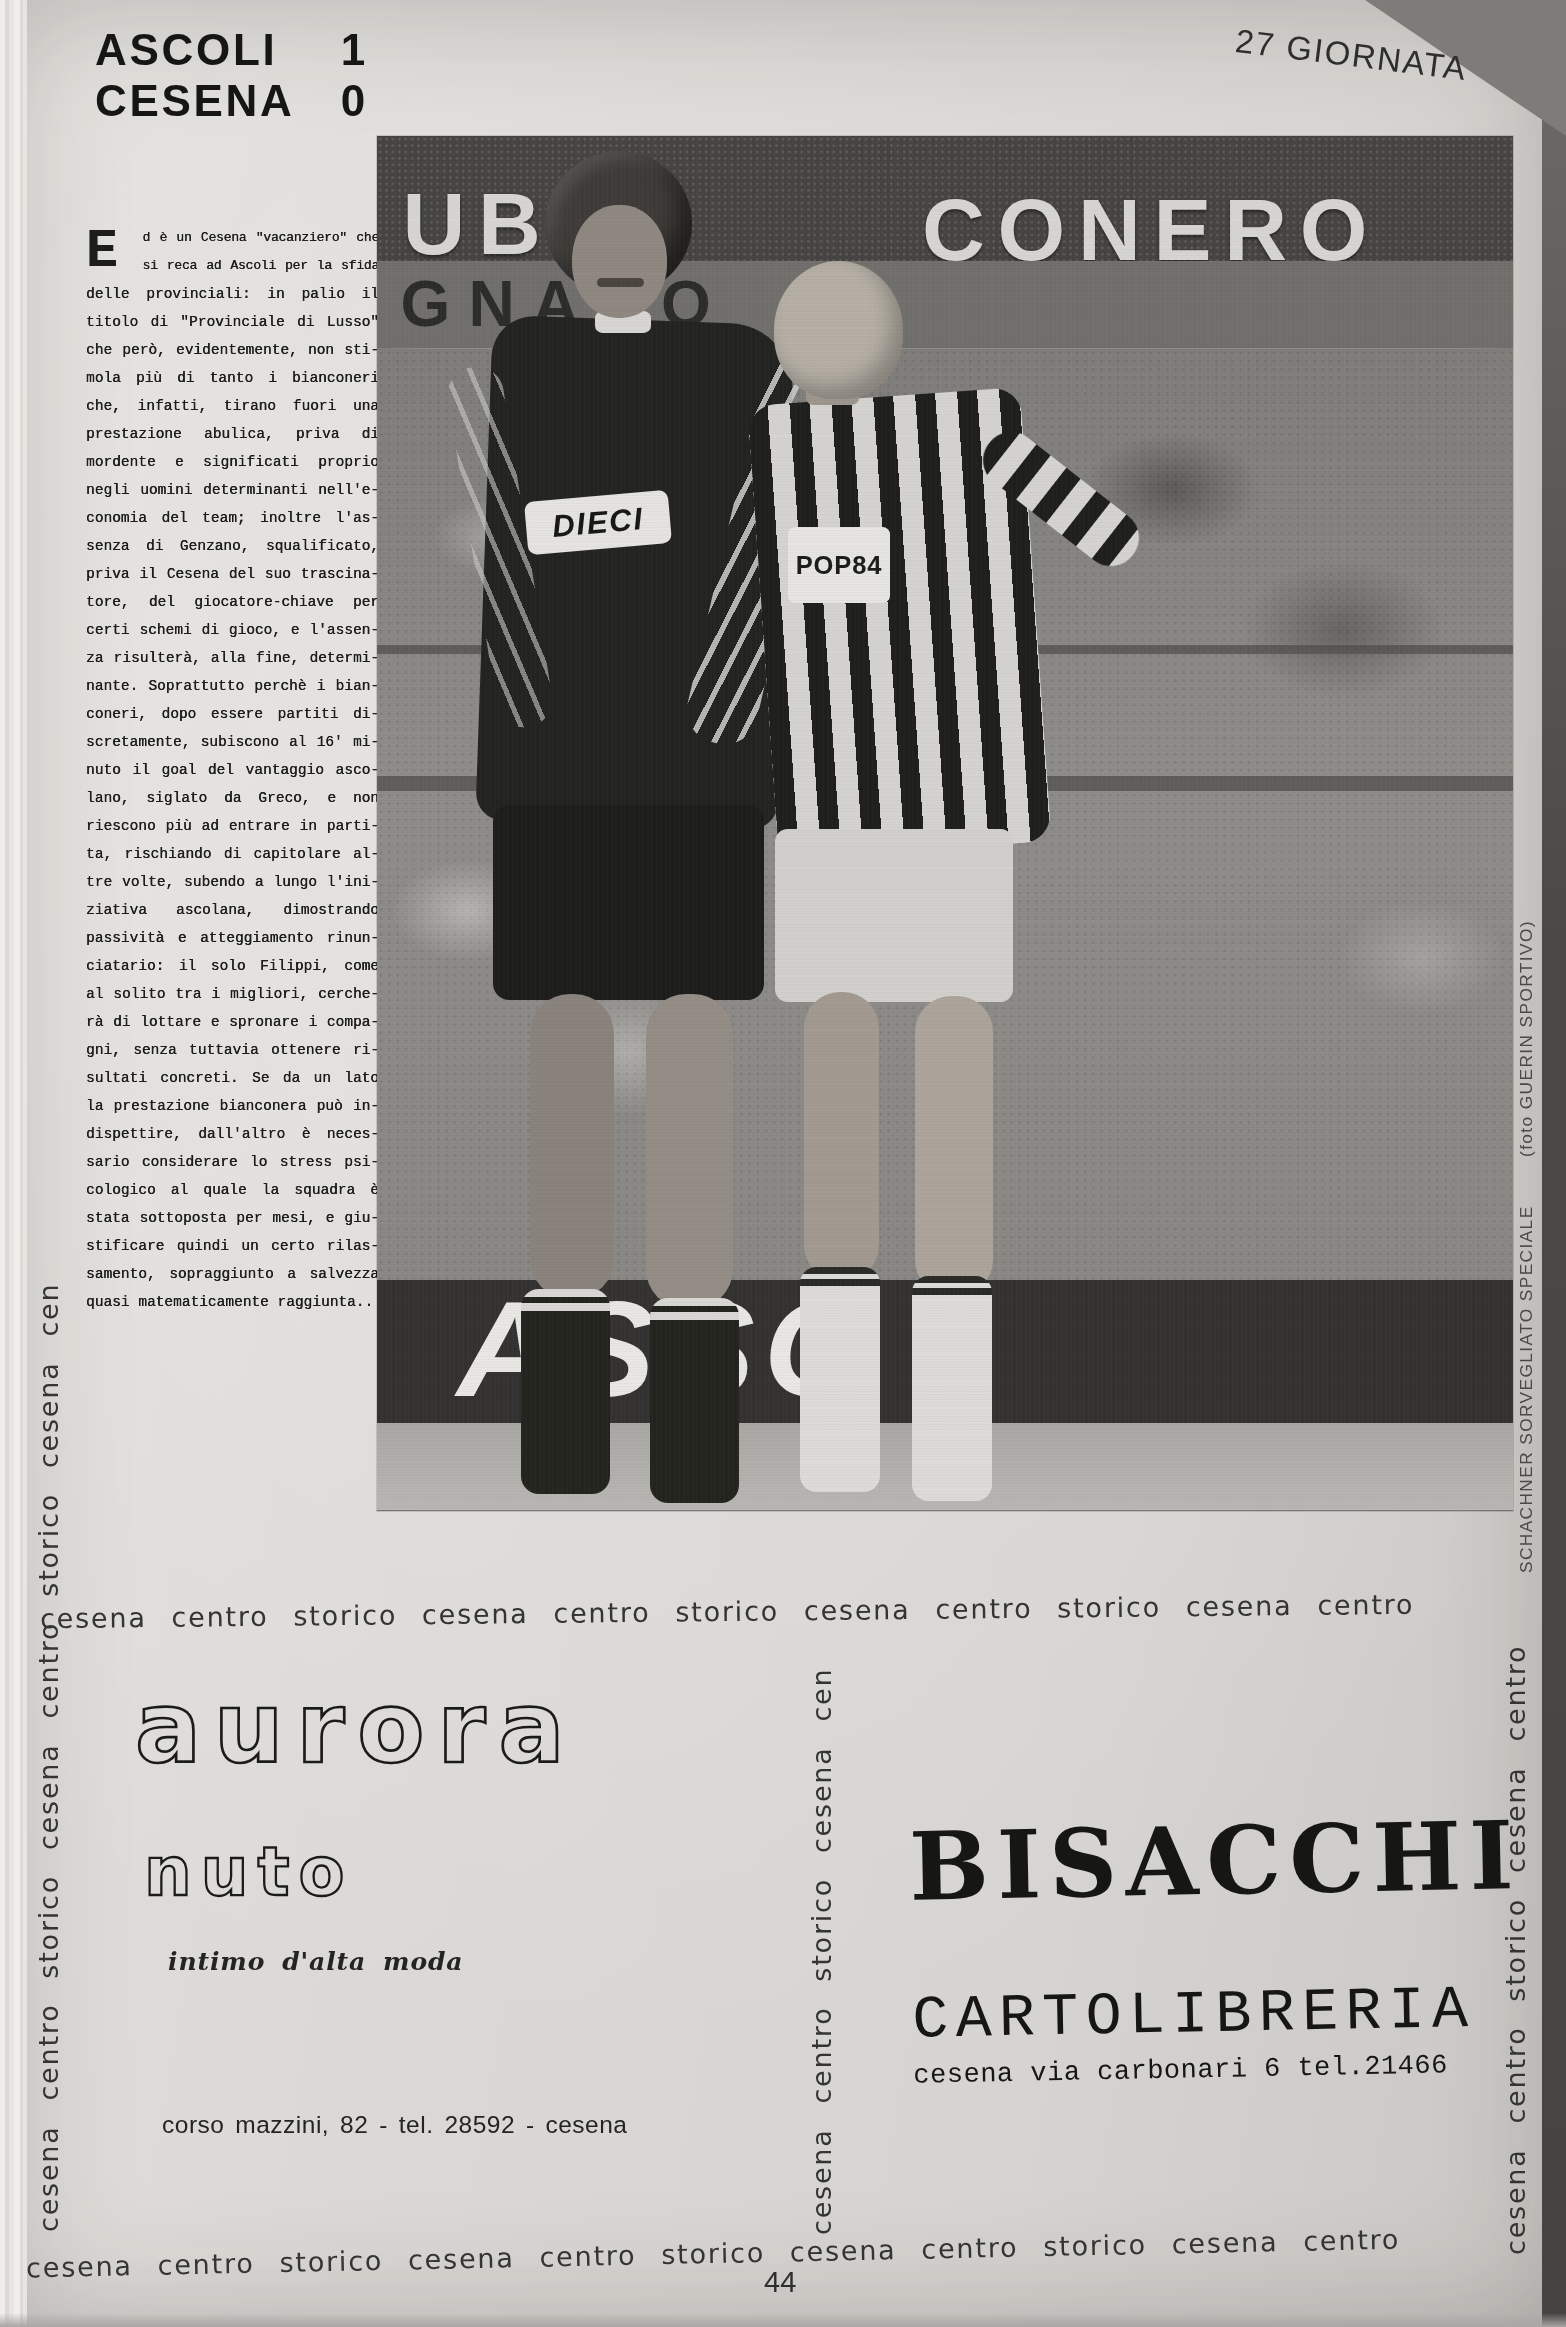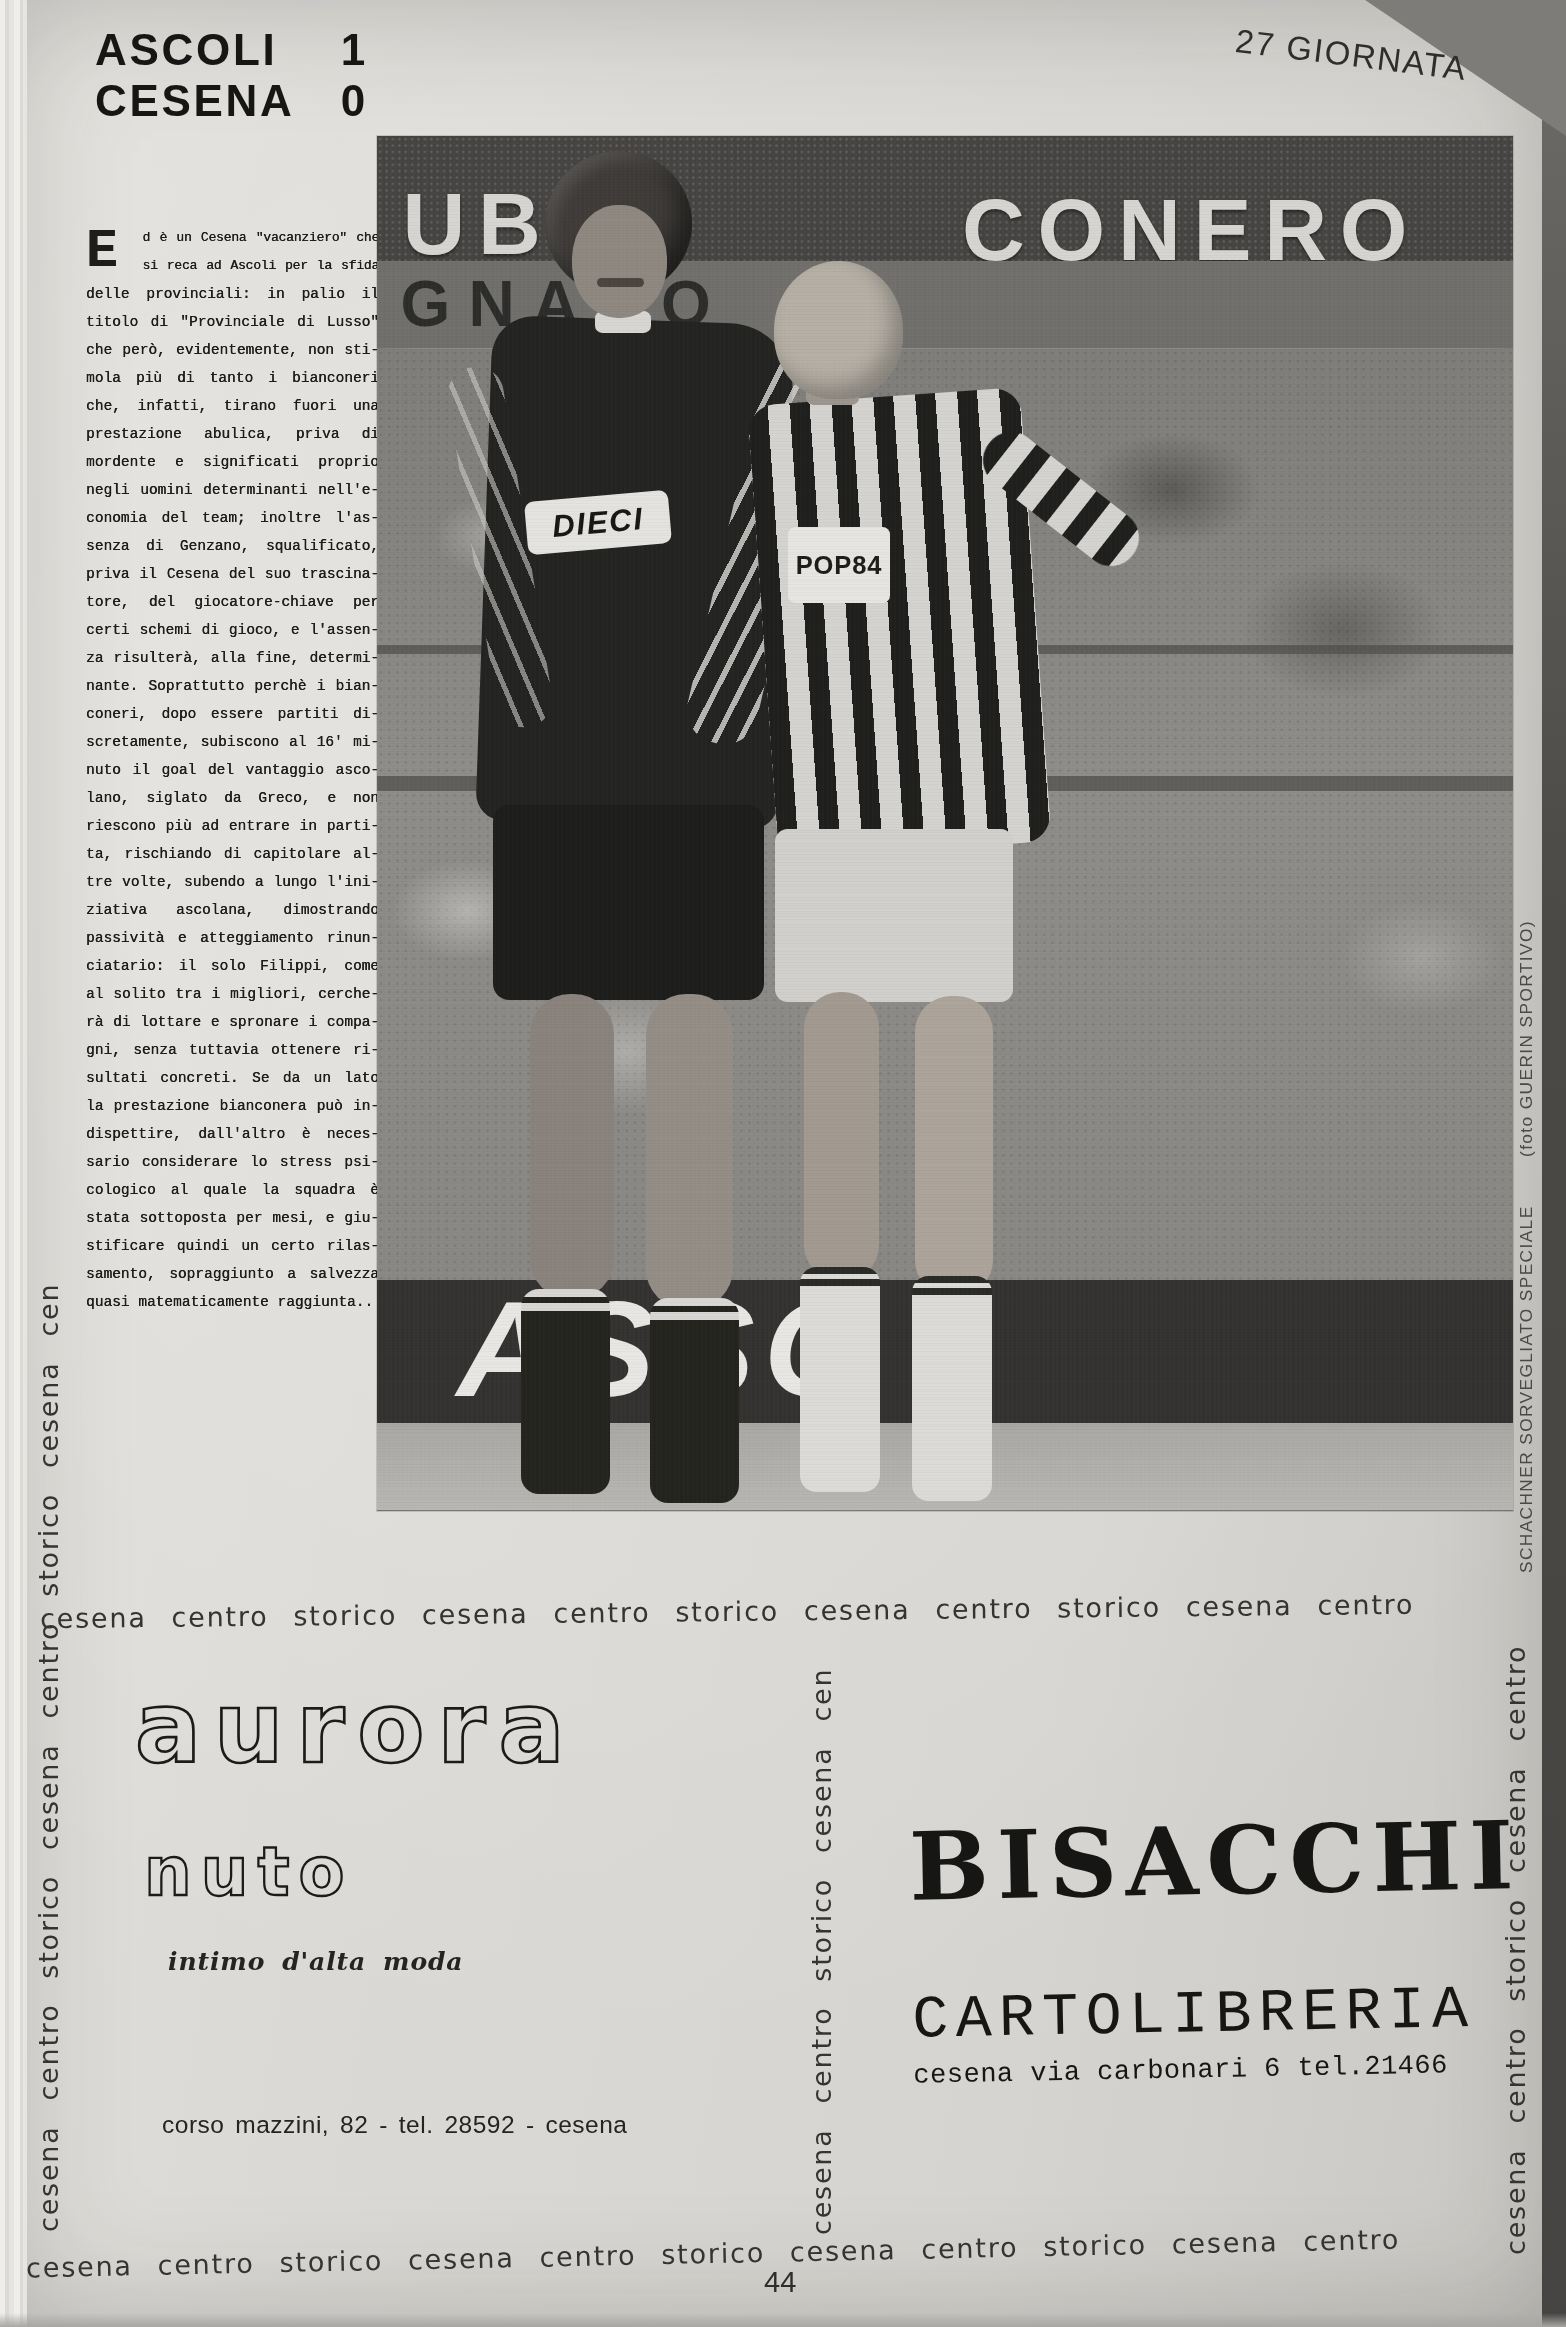--- a/index.html
+++ b/index.html
@@ -40,21 +40,21 @@
   .photo{position:absolute;left:377px;top:136px;width:1136px;height:1375px;overflow:hidden;
         background:#8e8c88;box-shadow:0 0 0 0.9px rgba(0,0,0,.15), inset 0 0 55px rgba(0,0,0,.25);}
   .photo::after{content:"";position:absolute;inset:0;pointer-events:none;opacity:.45;
         background:repeating-linear-gradient(0deg,rgba(0,0,0,.06) 0 0.9px,rgba(0,0,0,0) 0.9px 2.7px),
                    repeating-linear-gradient(90deg,rgba(255,255,255,.04) 0 1.8px,rgba(0,0,0,0) 1.8px 4.5px);}
   .crowd-top{position:absolute;left:0;top:0;width:100%;height:209px;
         background:radial-gradient(rgba(255,255,255,.14) 0.9px,rgba(0,0,0,0) 1.5px) 0 0/6.4px 6.4px,#454442;}
   .banner-row1{position:absolute;left:0;top:38px;width:100%;height:100px;color:#d6d5d1;
         font-weight:bold;font-size:87px;letter-spacing:12.7px;text-shadow:0 1.8px 3.6px rgba(0,0,0,.5);}
   .banner-row1 .frag-a{position:absolute;left:25.5px;top:0;}
-  .banner-row1 .frag-b{position:absolute;left:545px;top:5.5px;margin-left:40px;}
+  .banner-row1 .frag-b{position:absolute;left:545px;top:5.5px;}
   .banner-row2{position:absolute;left:0;top:125px;width:100%;height:87px;background:#716f6c;
         color:#2c2c2a;font-weight:bold;font-size:64px;letter-spacing:18px;}
   .banner-row2 .frag-a{position:absolute;left:23.6px;top:5.5px;}
   .banner-row2 .frag-b{position:absolute;left:646px;top:9px;}
   .crowd-mid{position:absolute;left:0;top:213px;width:100%;height:936px;
         background:
           radial-gradient(82px 55px at 10% 20%, rgba(255,255,255,.25), rgba(0,0,0,0) 70%),
           radial-gradient(127px 82px at 30% 45%, rgba(255,255,255,.3), rgba(0,0,0,0) 70%),
           radial-gradient(109px 73px at 8% 60%, rgba(255,255,255,.35), rgba(0,0,0,0) 70%),
           radial-gradient(136px 91px at 22% 75%, rgba(255,255,255,.3), rgba(0,0,0,0) 70%),

